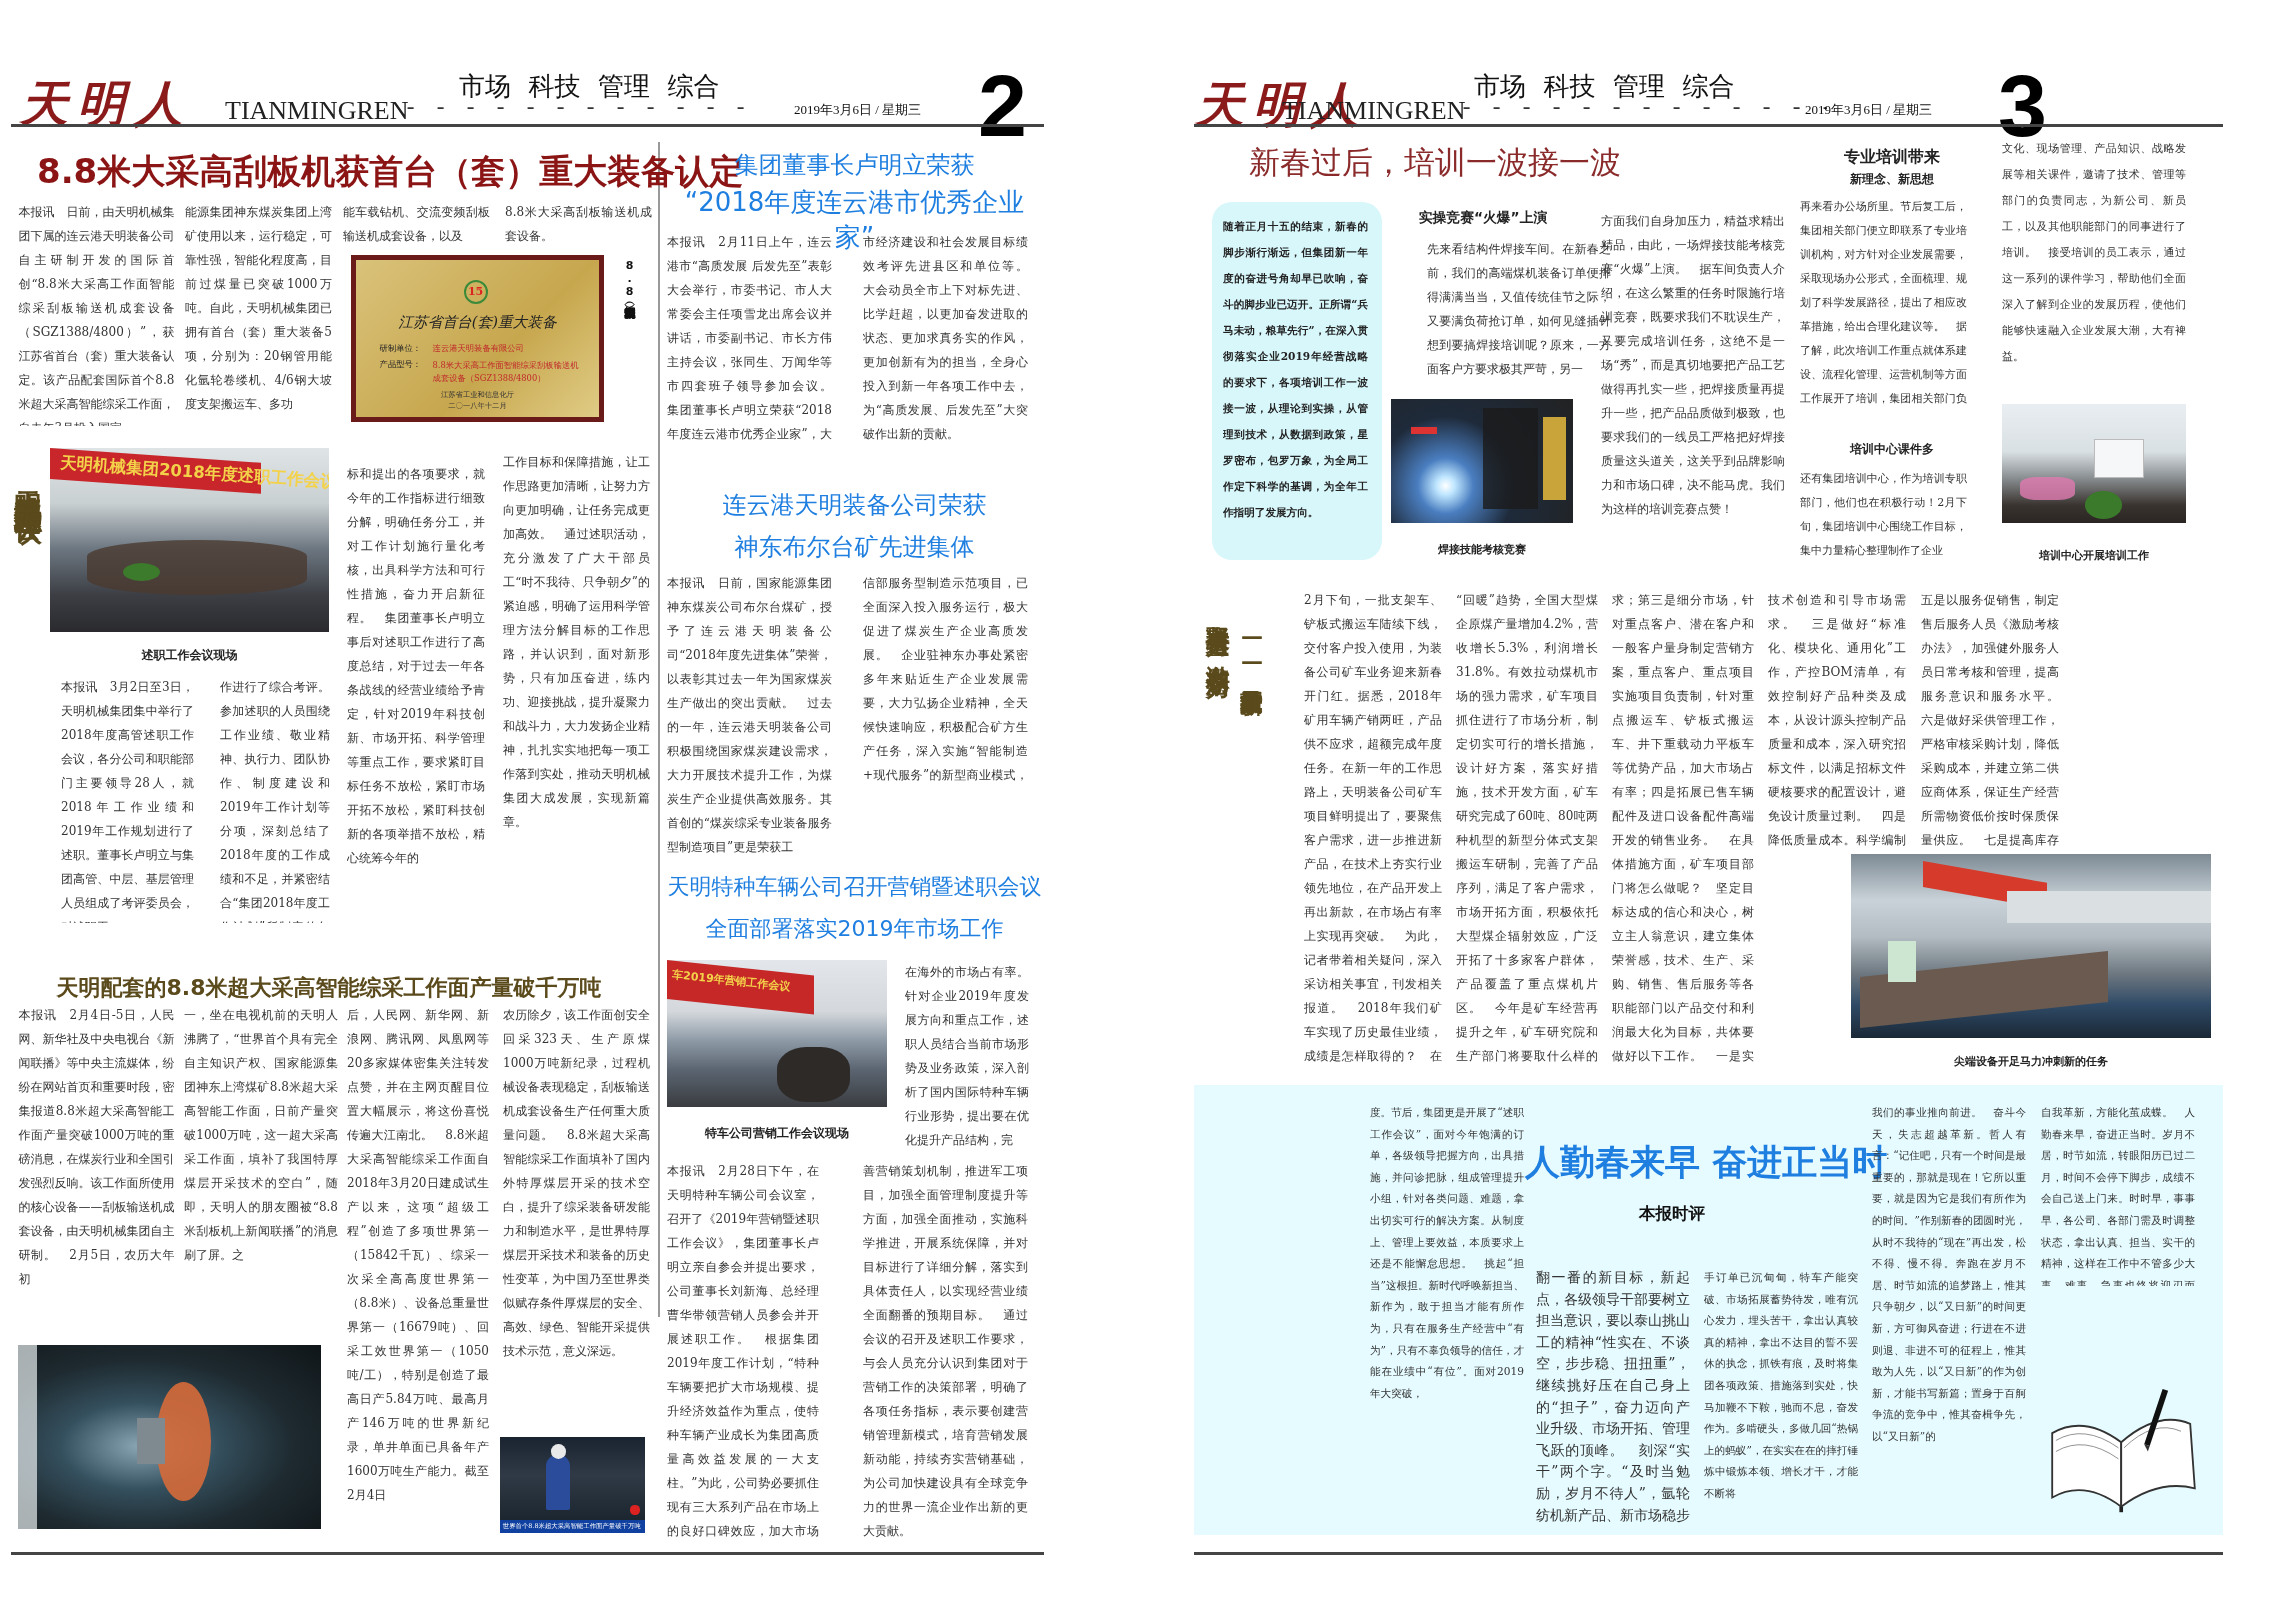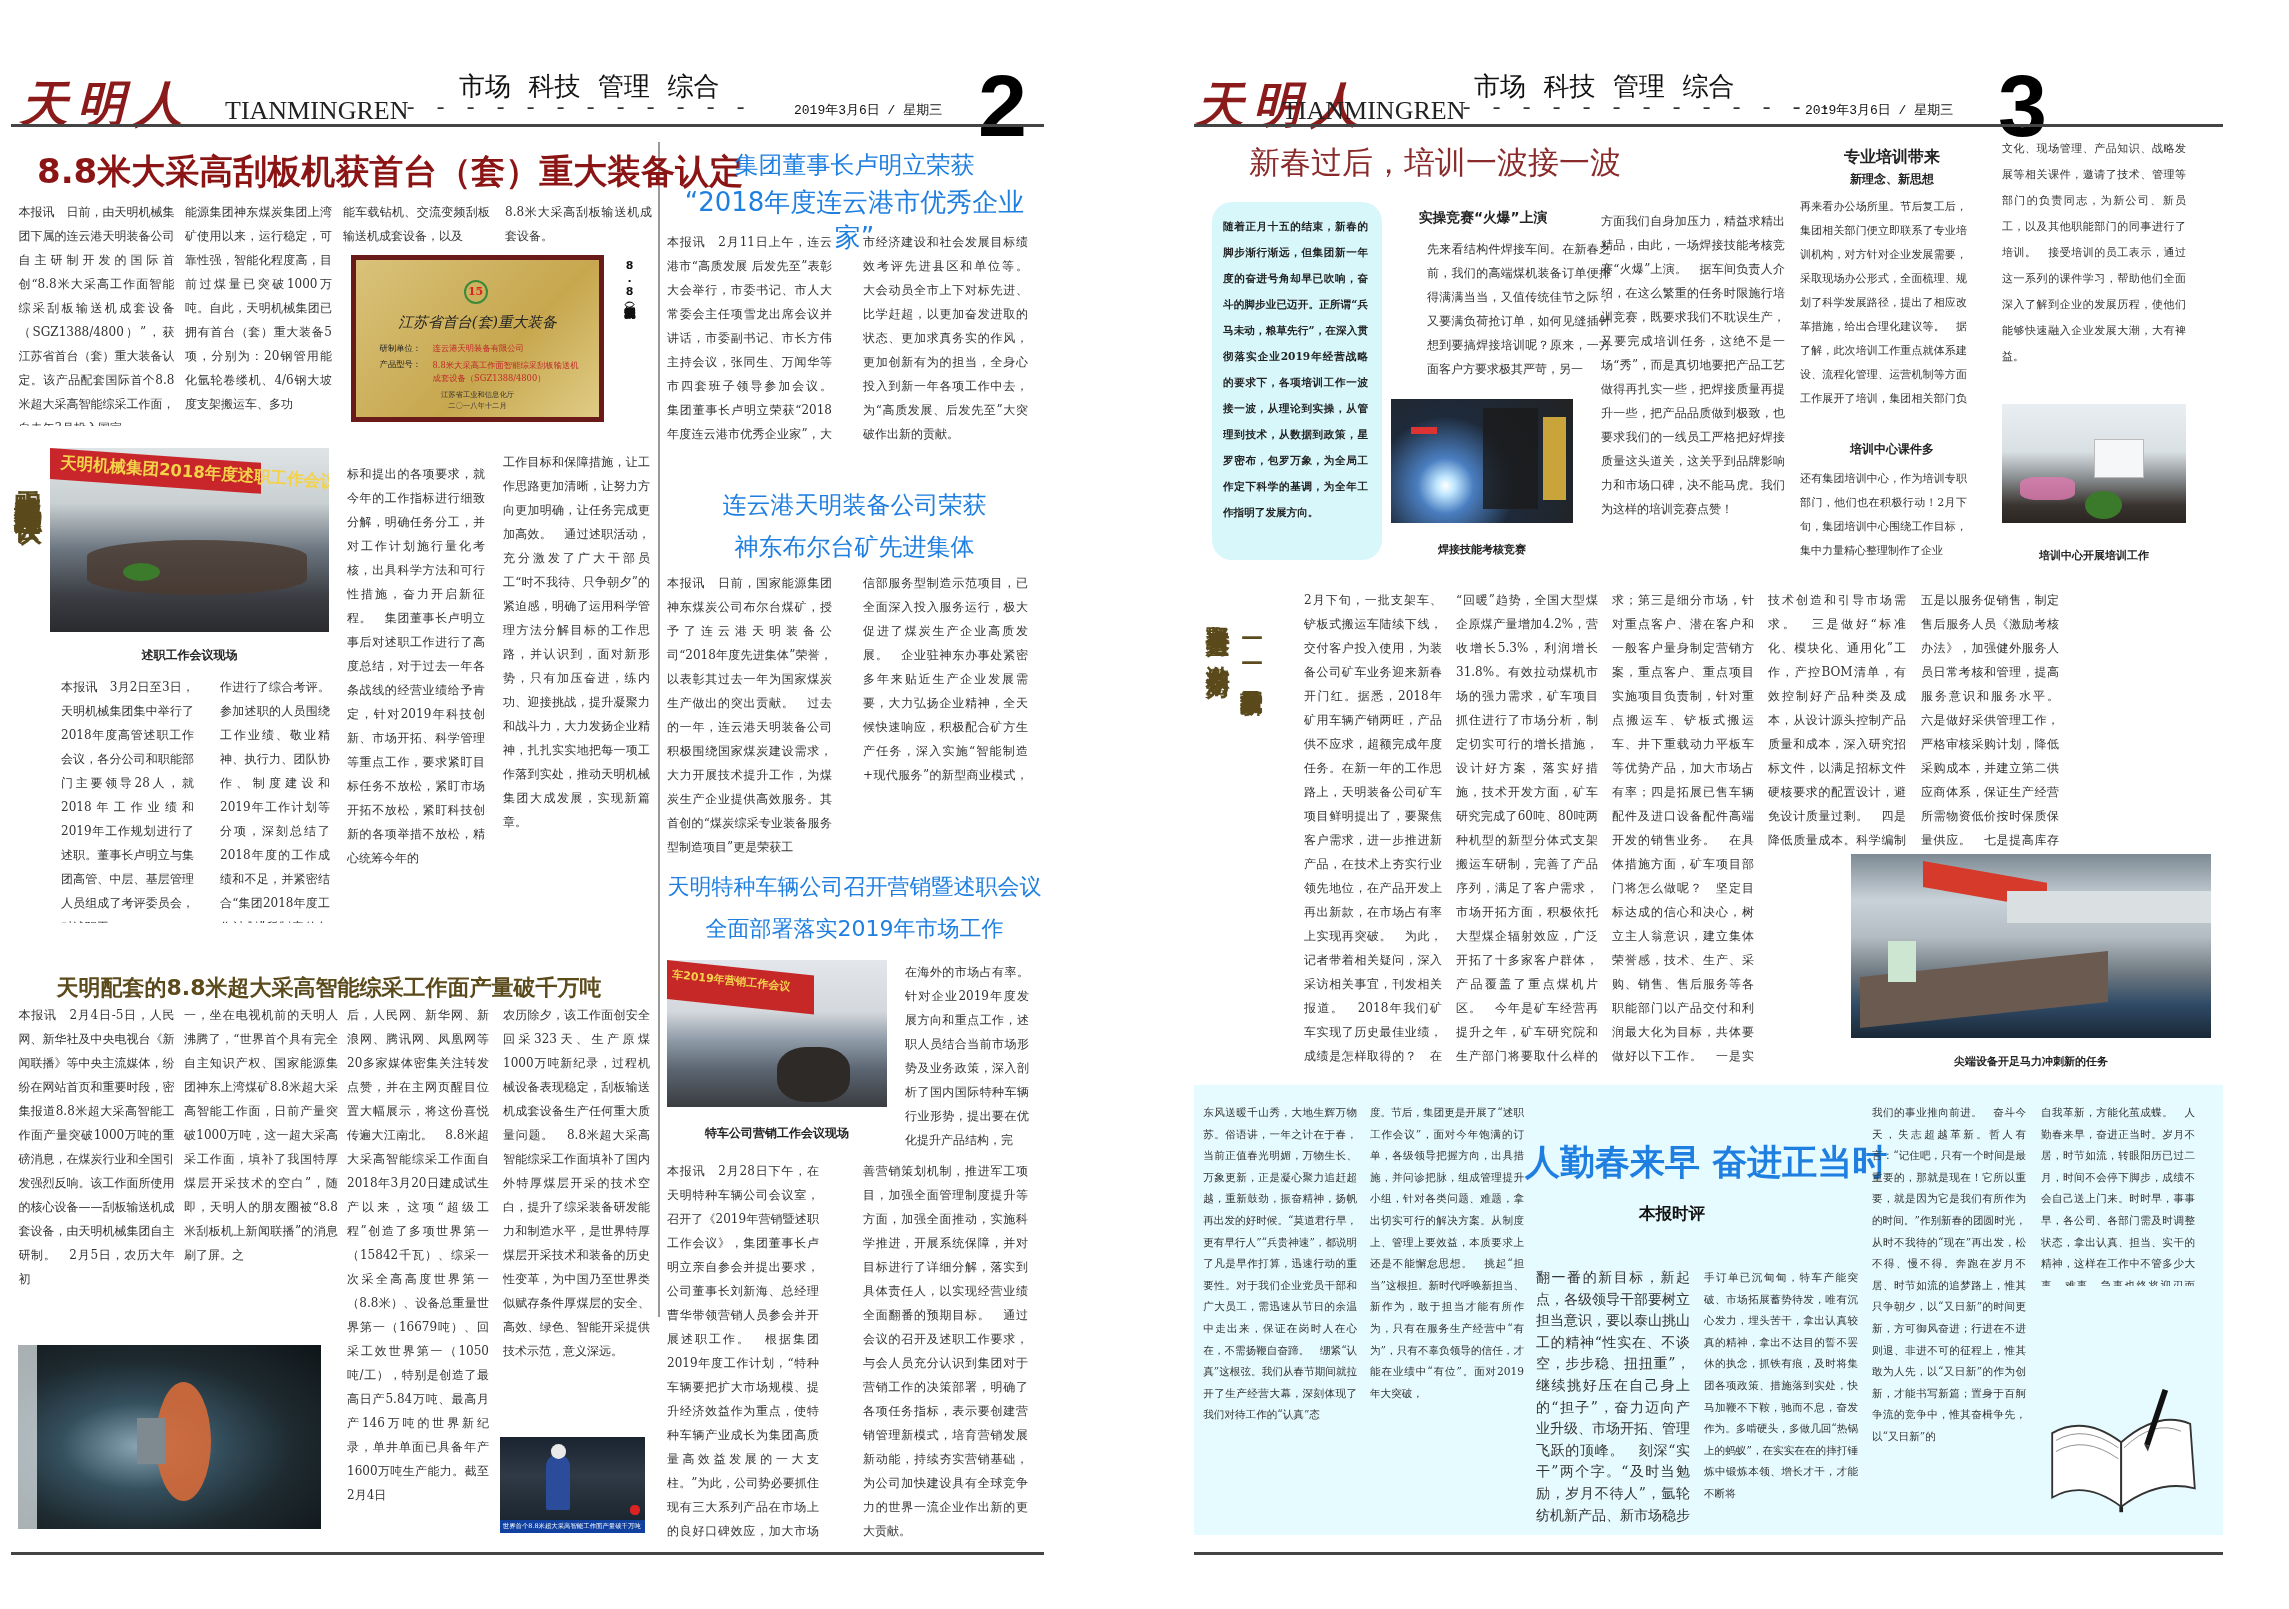--- a/index.html
+++ b/index.html
@@ -3,21 +3,21 @@
 <meta charset="utf-8">
 <style>
   html,body{margin:0;padding:0;background:#fff;}
   body{width:2289px;height:1610px;position:relative;overflow:hidden;font-family:"DejaVu Serif","Liberation Serif",serif;color:#222;}
   .abs{position:absolute;}
   .page{position:absolute;top:0;height:1610px;}
   .masthead-logo{font-family:"DejaVu Serif",serif;font-weight:bold;font-style:italic;color:#8b1a1a;font-size:48px;letter-spacing:9.2px;}
   .mast-en{font-family:"Liberation Serif",serif;font-size:26px;color:#222;letter-spacing:0px;}
   .mast-dash{font-family:"Liberation Mono",monospace;font-size:22px;color:#333;letter-spacing:1.8px;white-space:nowrap;overflow:hidden;}
   .mast-sections{font-family:"DejaVu Sans",sans-serif;font-size:26px;color:#111;word-spacing:9.2px;}
-  .mast-date{font-family:Liberation Mono, monospace;font-size:13px;color:#111;}
+  .mast-date{font-family:Liberation Serif, serif;font-size:13px;color:#111;}
   .page-num{font-family:"Liberation Sans",sans-serif;font-weight:bold;font-size:88px;color:#000;line-height:1;}
   .rule{background:#444;height:2.8px;}
   .vrule{background:#999;width:1.8px;}
   .hl-red{font-family:"DejaVu Sans",sans-serif;font-weight:bold;color:#8b1414;}
   .hl-blue{font-family:"DejaVu Sans",sans-serif;font-weight:normal;color:#1f7fe0;text-align:center;}
   .hl-olive{font-family:"DejaVu Sans",sans-serif;font-weight:bold;color:#5a4a1c;text-align:center;}
   .hl-maroon{font-family:"DejaVu Serif",serif;color:#8a2a2a;}
   .body{font-size:12px;line-height:24px;color:#333;text-align:justify;overflow:hidden;}
   .caption{font-family:"DejaVu Sans",sans-serif;font-size:12px;font-weight:bold;color:#222;text-align:center;}
   .vtext{writing-mode:vertical-rl;text-orientation:upright;}
@@ -170,21 +170,20 @@
 
   <div class="abs photo" style="left:657px;top:854px;width:360px;height:184px;background:linear-gradient(180deg,#7d8a94 0%,#c9d2d8 25%,#b3bcc2 45%,#6e7880 65%,#2f4a66 82%,#1a2836 100%);">
     <div style="position:absolute;left:72px;top:7.3px;width:124px;height:26px;background:#d63a2a;transform:skewY(10deg);transform-origin:left top;"></div>
     <div style="position:absolute;left:156px;top:37px;width:204px;height:32px;background:#dadfe2;"></div>
     <div style="position:absolute;left:9.2px;top:110px;width:248px;height:51px;background:#6a5a50;transform:skewY(-6deg);"></div>
     <div style="position:absolute;left:37px;top:87px;width:27.5px;height:41px;background:#cde6d2;"></div>
   </div>
   <div class="abs caption" style="left:657px;top:1054px;width:360px;font-size:11px;">尖端设备开足马力冲刺新的任务</div>
 
   <div class="abs cyan-box" style="left:0;top:1085px;width:1029px;height:450px;"></div>
-  <div class="abs body kai" style="left:9.2px;top:1102px;width:154px;height:422px;font-size:10.6px;line-height:21.6px;">东风送暖千山秀，大地生辉万物苏。俗语讲，一年之计在于春，当前正值春光明媚，万物生长、万象更新，正是凝心聚力追赶超越，重新鼓劲，振奋精神，扬帆再出发的好时候。“莫道君行早，更有早行人”“兵贵神速”，都说明了凡是早作打算，迅速行动的重要性。对于我们企业党员干部和广大员工，需迅速从节日的余温中走出来，保证在岗时人在心在，不需扬鞭自奋蹄。　绷紧“认真”这根弦。我们从春节期间就拉开了生产经营大幕，深刻体现了我们对待工作的“认真”态</div>
   <div class="abs body kai" style="left:176px;top:1102px;width:154px;height:422px;font-size:10.6px;line-height:21.6px;">度。节后，集团更是开展了“述职工作会议”，面对今年饱满的订单，各级领导把握方向，出具措施，并问诊把脉，组成管理提升小组，针对各类问题、难题，拿出切实可行的解决方案。从制度上、管理上要效益，本质要求上还是不能懈怠思想。　挑起“担当”这根担。新时代呼唤新担当、新作为，敢于担当才能有所作为，只有在服务生产经营中“有为”，只有不辜负领导的信任，才能在业绩中“有位”。面对2019年大突破，</div>
   <div class="abs" style="left:331px;top:1139px;width:294px;text-align:center;font-family:'DejaVu Sans',sans-serif;font-weight:bold;font-size:35px;color:#1f7fe0;white-space:nowrap;">人勤春来早 奋进正当时</div>
   <div class="abs" style="left:331px;top:1203px;width:294px;text-align:center;font-family:'DejaVu Sans',sans-serif;font-weight:bold;font-size:16.5px;color:#111;">本报时评</div>
   <div class="abs body kai" style="left:342px;top:1267px;width:154px;height:257px;font-size:14px;line-height:21.6px;">翻一番的新目标，新起点，各级领导干部要树立担当意识，要以泰山挑山工的精神“性实在、不谈空，步步稳、扭扭重”，继续挑好压在自己身上的“担子”，奋力迈向产业升级、市场开拓、管理飞跃的顶峰。　刻深“实干”两个字。“及时当勉励，岁月不待人”，氩轮纺机新产品、新市场稳步推进，煤机装备在</div>
   <div class="abs body kai" style="left:678px;top:1102px;width:154px;height:422px;font-size:10.6px;line-height:21.6px;">我们的事业推向前进。　奋斗今天，失志超越革新。哲人有言：“记住吧，只有一个时间是最重要的，那就是现在！它所以重要，就是因为它是我们有所作为的时间。”作别新春的团圆时光，从时不我待的“现在”再出发，松不得、慢不得。奔跑在岁月不居、时节如流的追梦路上，惟其只争朝夕，以“又日新”的时间更新，方可御风奋进；行进在不进则退、非进不可的征程上，惟其敢为人先，以“又日新”的作为创新，才能书写新篇；置身于百舸争流的竞争中，惟其奋楫争先，以“又日新”的</div>
   <div class="abs body kai" style="left:510px;top:1267px;width:154px;height:257px;font-size:10.6px;line-height:21.6px;">手订单已沉甸甸，特车产能突破、市场拓展蓄势待发，唯有沉心发力，埋头苦干，拿出认真较真的精神，拿出不达目的誓不罢休的执念，抓铁有痕，及时将集团各项政策、措施落到实处，快马加鞭不下鞍，驰而不息，奋发作为。多啃硬头，多做几回“热锅上的蚂蚁”，在实实在在的摔打锤炼中锻炼本领、增长才干，才能不断将</div>
   <div class="abs body kai" style="left:847px;top:1102px;width:154px;height:184px;font-size:10.6px;line-height:21.6px;">自我革新，方能化茧成蝶。　人勤春来早，奋进正当时。岁月不居，时节如流，转眼阳历已过二月，时间不会停下脚步，成绩不会自己送上门来。时时早，事事早，各公司、各部门需及时调整状态，拿出认真、担当、实干的精神，这样在工作中不管多少大事、难事、急事也终将迎刃而解。新征程、新起点，创新奋进的路上还需继续奔跑。</div>
 
   <div class="abs" style="left:849px;top:1387px;width:161px;height:129px;">
     <svg width="161" height="129" viewBox="0 0 175 140">

